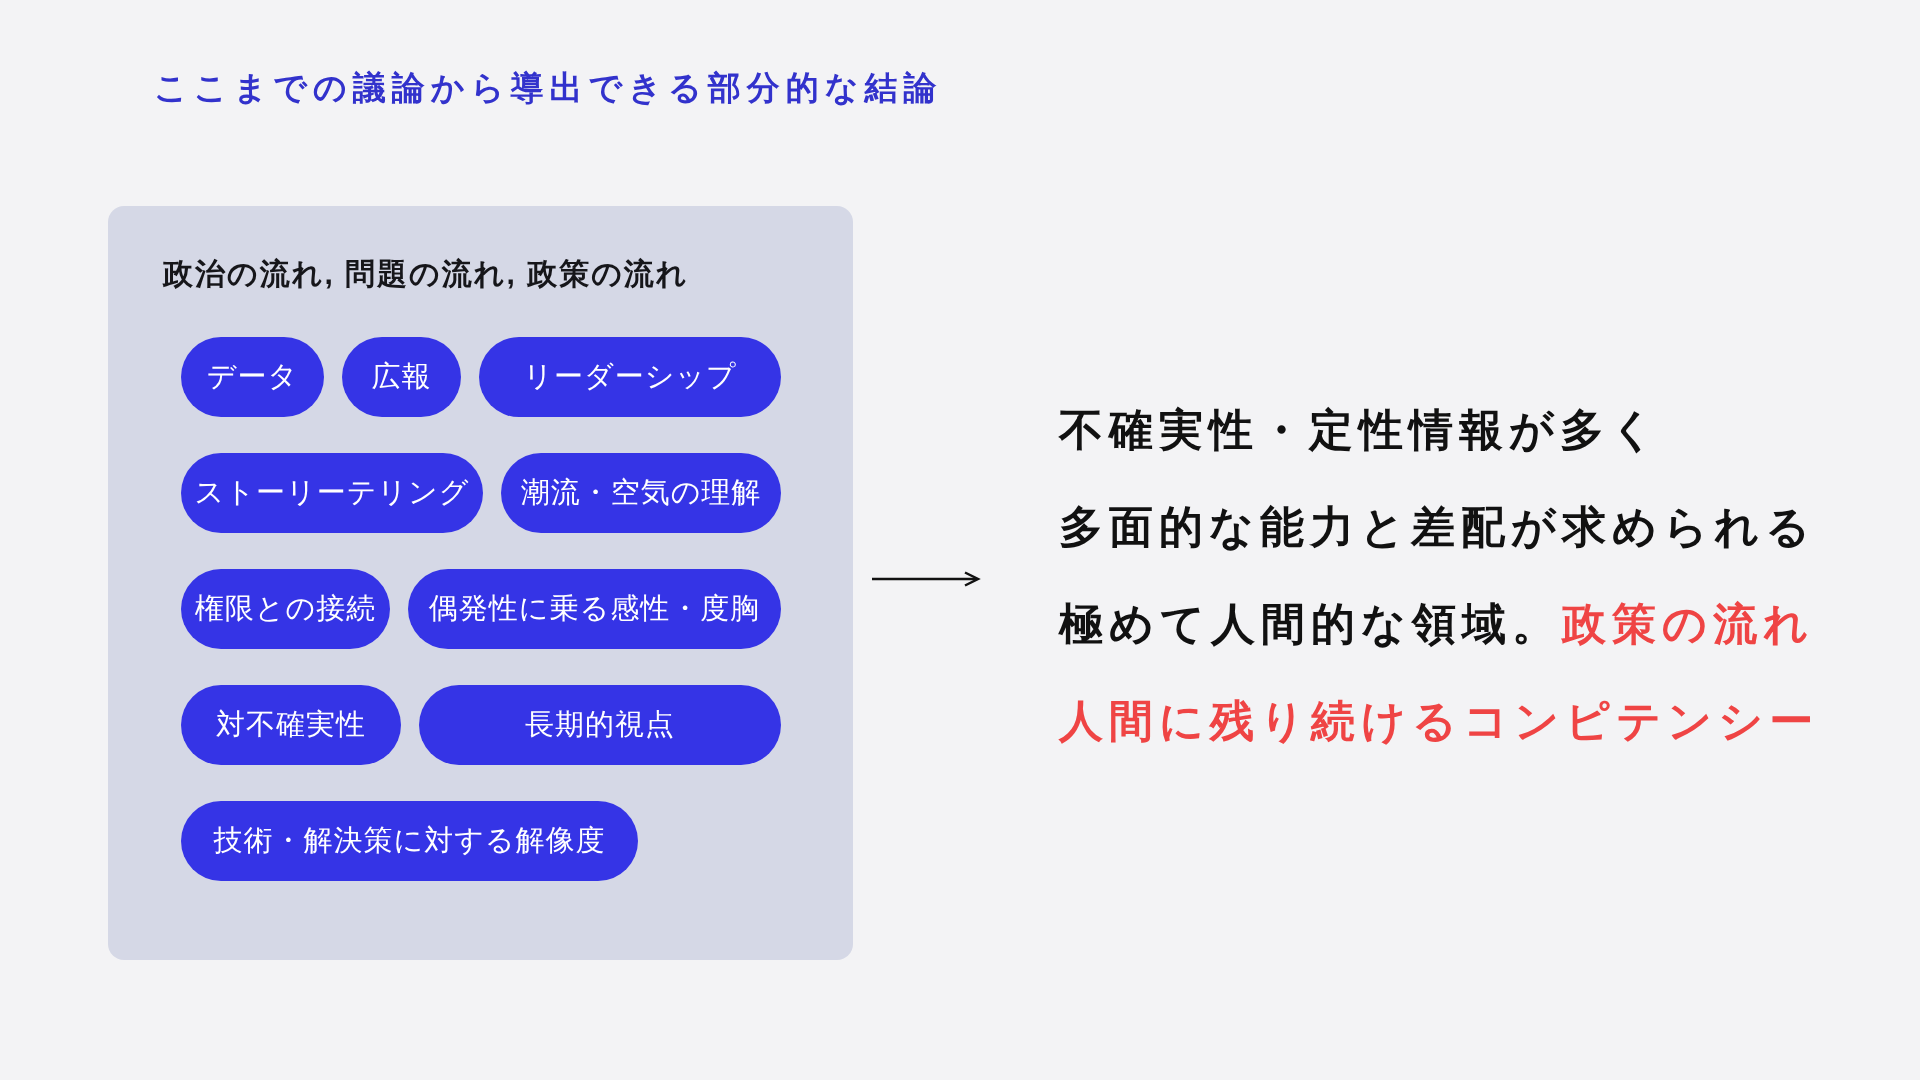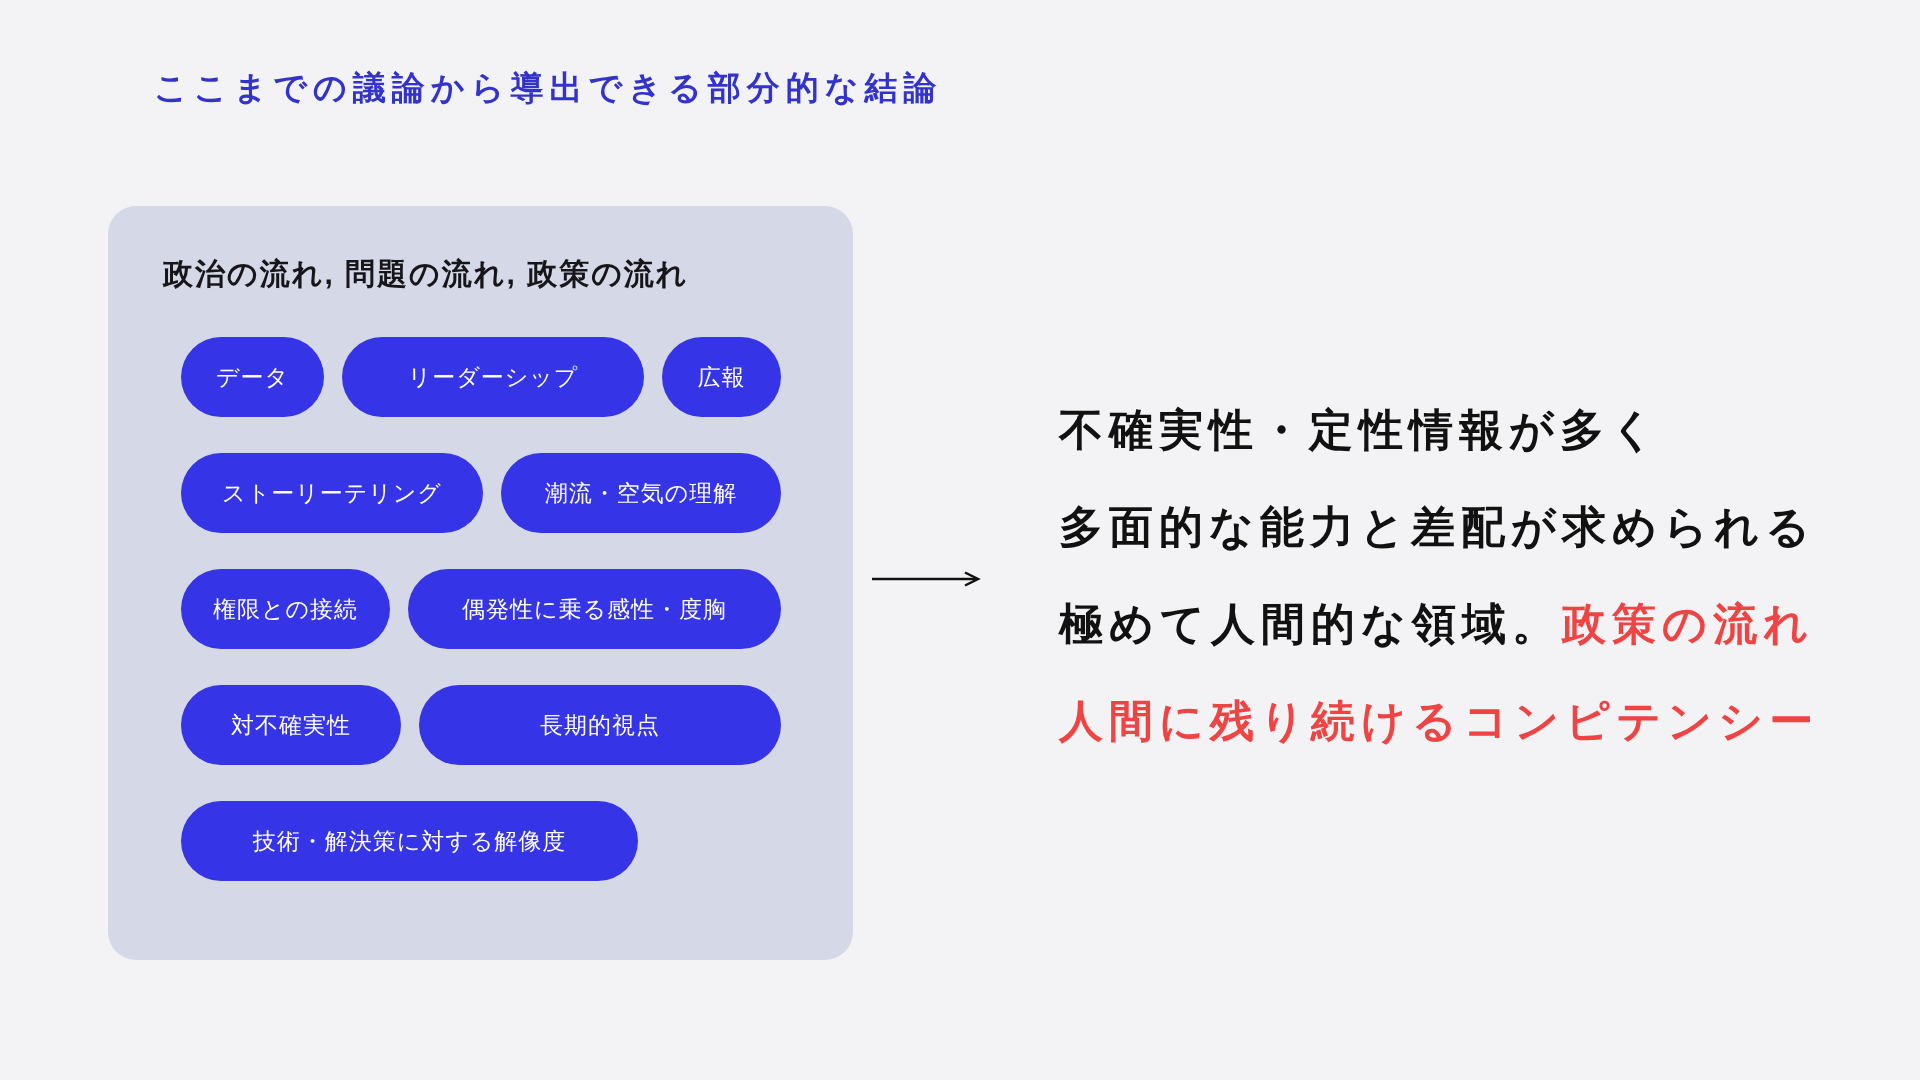--- a/index.html
+++ b/index.html
@@ -19,35 +19,35 @@
   .slide{
     position:relative;width:1920px;height:1080px;background:var(--bg);
   }
   .heading{
     position:absolute;left:110px;top:66px;
     font-size:33px;font-weight:700;letter-spacing:6px;
     color:var(--heading-blue);white-space:nowrap;margin-left:44px;
   }
   .card{
     position:absolute;left:108px;top:206px;width:745px;height:754px;
-    background:var(--card-bg);border-radius:28px;
+    background:var(--card-bg);border-radius:16px;
     padding:48px 90px 0 55px;
   }
   .card-title{
     font-size:30px;font-weight:700;letter-spacing:2px;
     color:#16161a;line-height:39px;margin:0 0 44px 0;white-space:nowrap;
   }
   .pills{
     margin-left:18px;width:600px;
     display:flex;flex-direction:column;gap:36px;
   }
   .pill-row{display:flex;gap:18px;}
   .pill{
     height:80px;border-radius:40px;background:var(--pill-blue);
-    color:#ffffff;font-size:23px;font-weight:400;letter-spacing:1px;
+    color:#ffffff;font-size:29px;font-weight:400;letter-spacing:1px;
     display:flex;align-items:center;justify-content:center;
     white-space:nowrap;
   }
   .r1a{width:143px}.r1b{width:119px}.r1c{flex:1}
   .r2a{width:302px}.r2b{flex:1}
   .r3a{width:373px}.r3b{flex:1}
   .r4a{width:220px}.r4b{flex:1}
   .r5a{width:457px}
   .arrow{
     position:absolute;left:870px;top:570px;width:114px;height:18px;
@@ -66,22 +66,22 @@
 
 <div class="slide">
 
   <h1 class="heading">ここまでの議論から導出できる部分的な結論</h1>
 
   <div class="card">
     <h2 class="card-title">政治の流れ, 問題の流れ, 政策の流れ</h2>
     <div class="pills">
       <div class="pill-row">
         <div class="pill r1a">データ</div>
+        <div class="pill r1b">広報</div>
         <div class="pill r1c">リーダーシップ</div>
-        <div class="pill r1b">広報</div>
       </div>
       <div class="pill-row">
         <div class="pill r2a">ストーリーテリング</div>
         <div class="pill r2b">潮流・空気の理解</div>
       </div>
       <div class="pill-row">
         <div class="pill r3b">権限との接続</div>
         <div class="pill r3a">偶発性に乗る感性・度胸</div>
       </div>
       <div class="pill-row">

